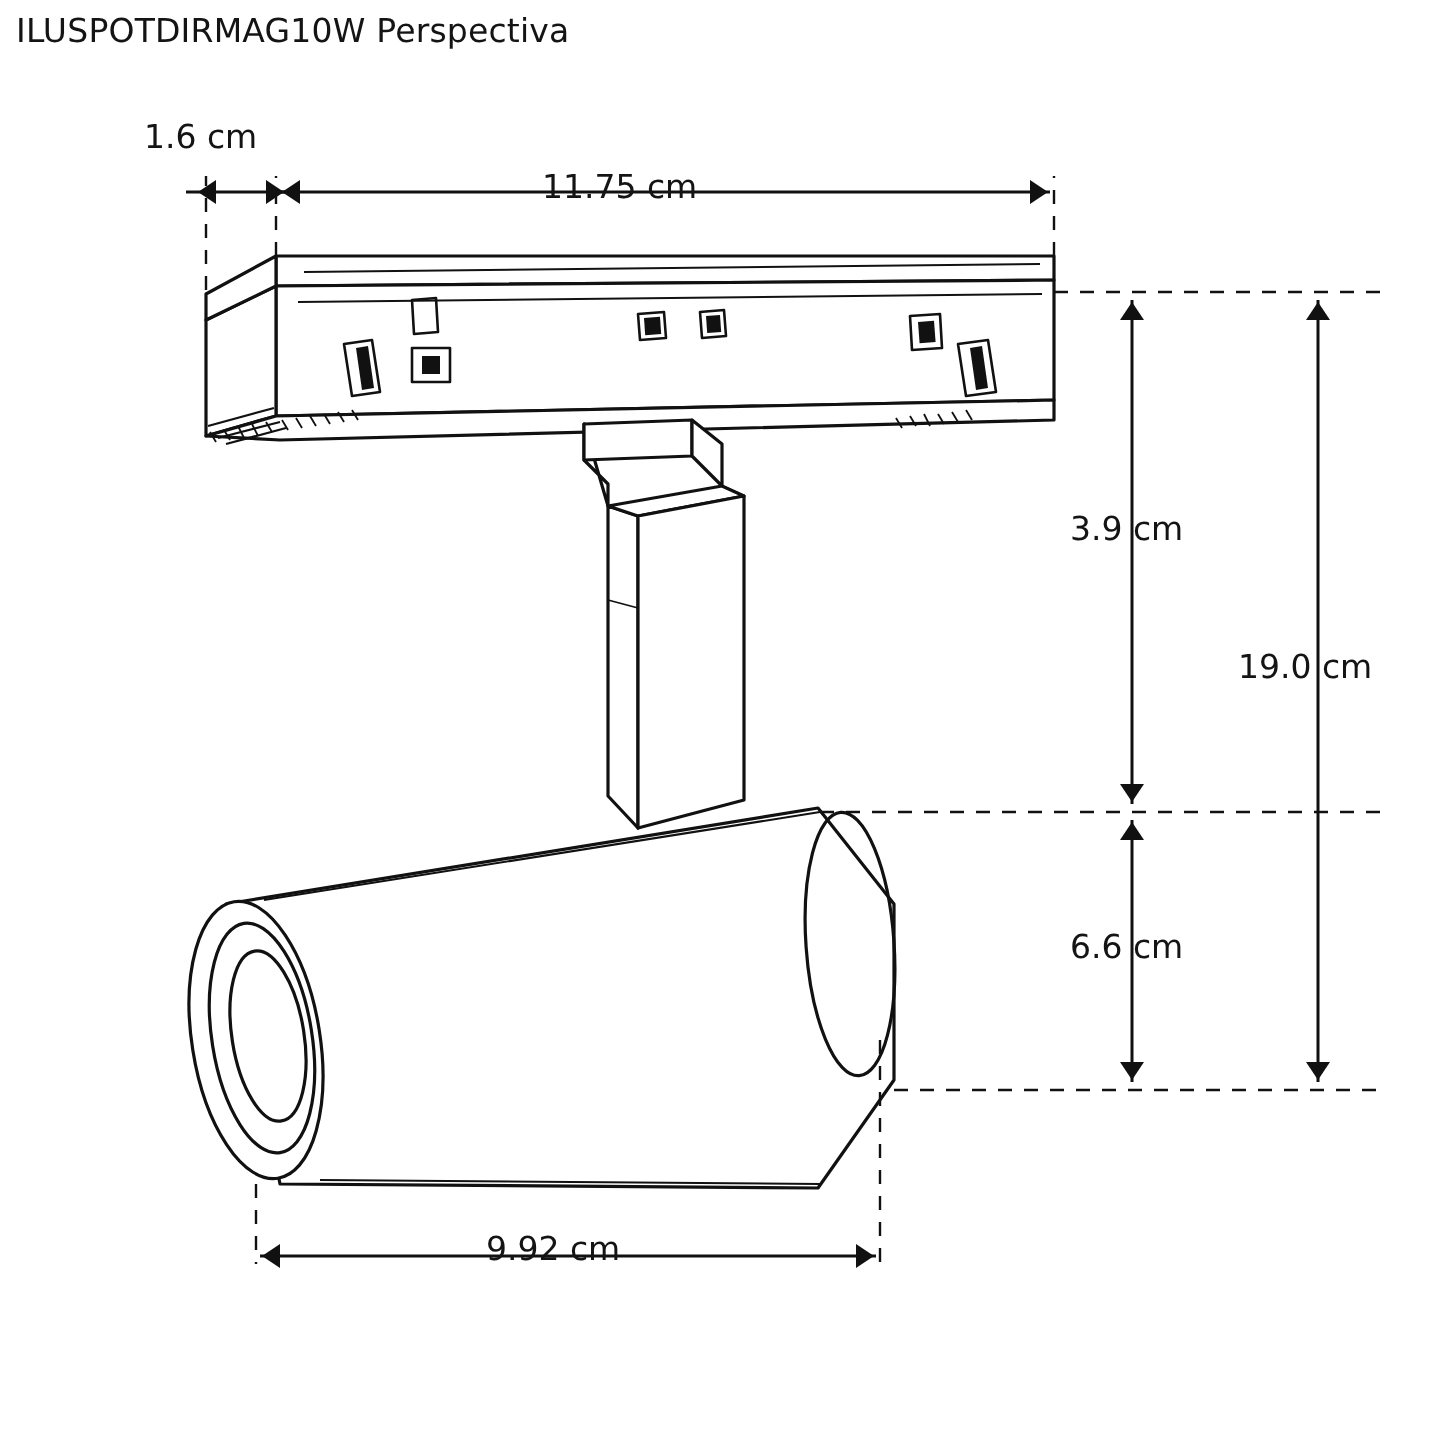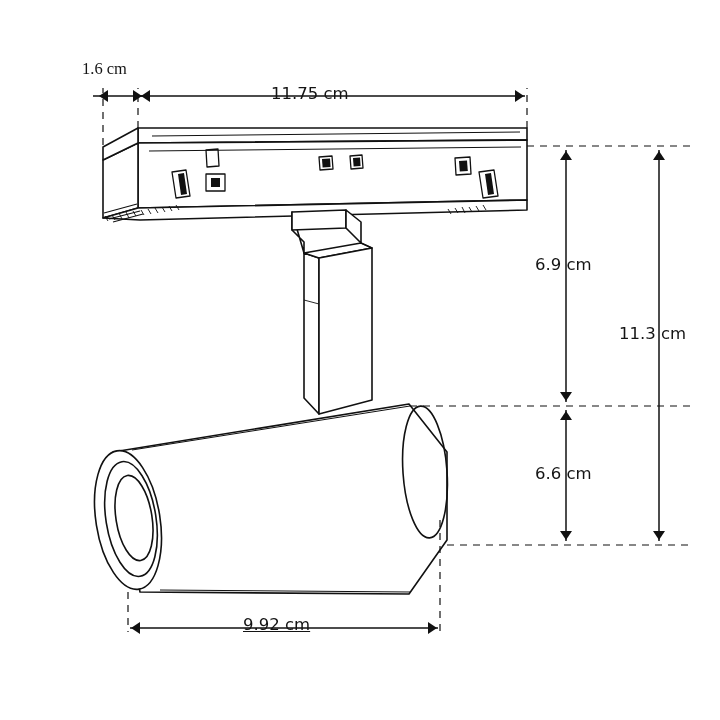--- a/index.html
+++ b/index.html
@@ -38,20 +38,21 @@
     font-size: 16.5px;
     color: #141414;
     white-space: nowrap;
   }
 </style>
 </head>
 <body>
 
 <div id="stage">
 
+  <div id="title">ILUSPOTDIRMAG10W Perspectiva</div>
 
   <svg id="drawing" width="720" height="720" viewBox="0 0 720 720">
     <defs>
       <marker id="arrR" markerWidth="12" markerHeight="12" refX="10" refY="5" orient="auto" markerUnits="userSpaceOnUse">
         <path d="M0,0 L11,5 L0,10 z" fill="#111111"></path>
       </marker>
       <marker id="arrL" markerWidth="12" markerHeight="12" refX="1" refY="5" orient="auto" markerUnits="userSpaceOnUse">
         <path d="M11,0 L0,5 L11,10 z" fill="#111111"></path>
       </marker>
     </defs>
@@ -181,25 +182,25 @@
       </g>
 
       <g>
         <path d="M130,628 L438,628" stroke-width="1.5"></path>
         <path d="M140,622 L131,628 L140,634 Z" fill="#111111" stroke="none"></path>
         <path d="M428,622 L437,628 L428,634 Z" fill="#111111" stroke="none"></path>
       </g>
     </g>
   </svg>
 
-  <div class="dimlabel" style="left:82px; top:59px;font-family:Liberation Serif, serif;">1.6 cm</div>
+  <div class="dimlabel" style="left:72px; top:59px;">1.6 cm</div>
 
   <div class="dimlabel" style="left:271px; top:84px;">11.75 cm</div>
 
-  <div class="dimlabel" style="left:535px; top:255px;">6.9 cm</div>
+  <div class="dimlabel" style="left:535px; top:255px;">3.9 cm</div>
 
   <div class="dimlabel" style="left:535px; top:464px;">6.6 cm</div>
 
-  <div class="dimlabel" style="left:619px; top:324px;">11.3 cm</div>
-
-  <div class="dimlabel" style="left:243px; top:615px;text-decoration:underline;">9.92 cm</div>
+  <div class="dimlabel" style="left:619px; top:324px;">19.0 cm</div>
+
+  <div class="dimlabel" style="left:243px; top:615px;">9.92 cm</div>
 
 </div>
 
 </body></html>

